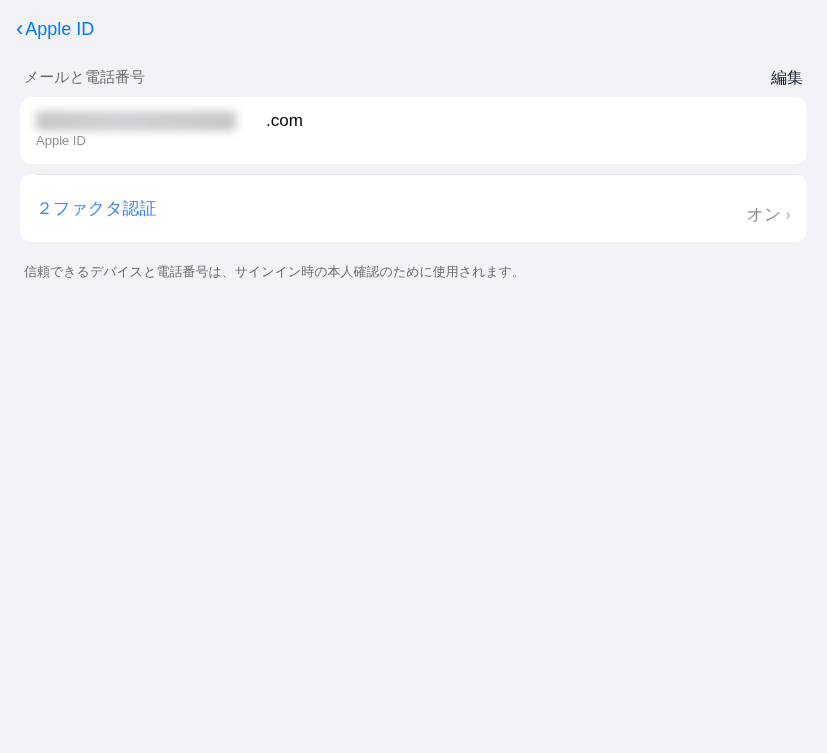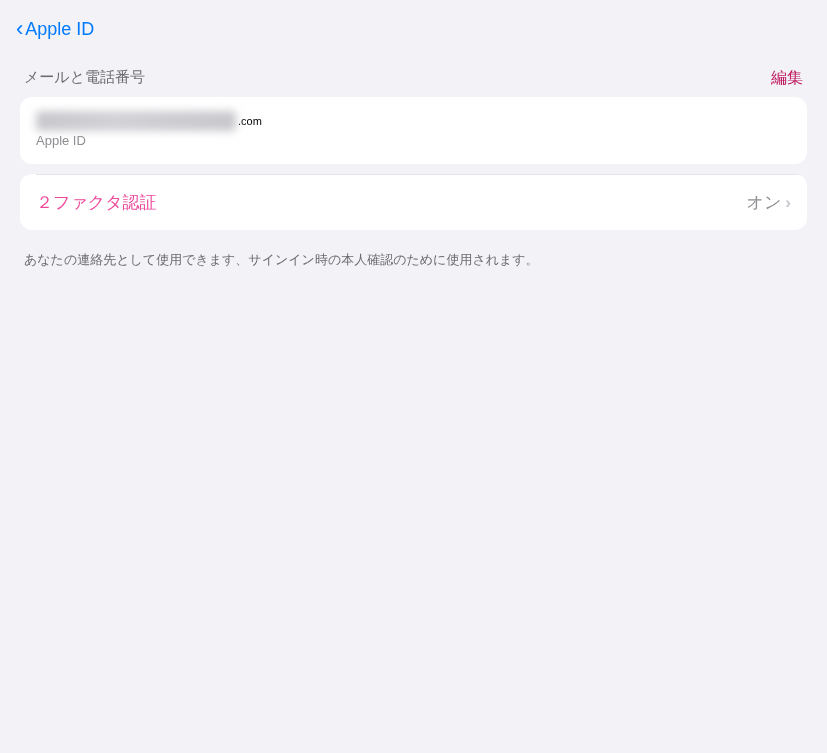--- a/index.html
+++ b/index.html
@@ -61,21 +61,21 @@
       padding: 8px 4px 8px 4px;
     }
 
     .section-header-label {
       font-size: 15px;
       color: #6c6c70;
     }
 
     .section-header-action {
       font-size: 16px;
-      color: #be185d;
+      color: #0f172a;
       cursor: pointer;
     }
 
     .card {
       background-color: #ffffff;
       border-radius: 12px;
       overflow: hidden;
       margin-bottom: 10px;
     }
 
@@ -95,22 +95,23 @@
       width: 200px;
       height: 20px;
       background: linear-gradient(90deg, #c8c8cc 0%, #d1d1d6 40%, #c8c8cc 100%);
       border-radius: 4px;
       margin-right: 2px;
       filter: blur(4px);
       vertical-align: middle;
     }
 
     .email-suffix {
-      font-size: 11px;
+      font-size: 17px;
       color: #000;
+      margin-left: 28px;
     }
 
     .email-sublabel {
       font-size: 13px;
       color: #8e8e93;
       padding: 2px 0 10px 0;
     }
 
     .description-text {
       font-size: 13px;
@@ -146,29 +147,30 @@
 
     .two-factor-row {
       display: flex;
       justify-content: space-between;
       align-items: center;
       padding: 16px 16px;
     }
 
     .two-factor-label {
       font-size: 17px;
-      color: #ec4899;
+      color: #3b82f6;
       font-weight: 400;
     }
 
     .two-factor-value {
       display: flex;
       align-items: center;
       color: #8e8e93;
       font-size: 17px;
+      margin-top: 12px;
     }
 
     .two-factor-status {
       margin-right: 4px;
       color: #8e8e93;
     }
 
     .chevron-right {
       color: #c7c7cc;
       font-size: 17px;
@@ -218,15 +220,15 @@
     <div class="two-factor-row">
       <span class="two-factor-label">２ファクタ認証</span>
       <div class="two-factor-value">
         <span class="two-factor-status">オン</span>
         <span class="chevron-right">›</span>
       </div>
     </div>
 
   </div>
 
-  <div class="two-factor-desc">あなたの連絡先として使用できます、サインイン時の本人確認のために使用されます。</div>
+  <div class="two-factor-desc">信頼できるデバイスと電話番号は、サインイン時の本人確認のために使用されます。</div>
 
 </div>
 
 </body></html>

